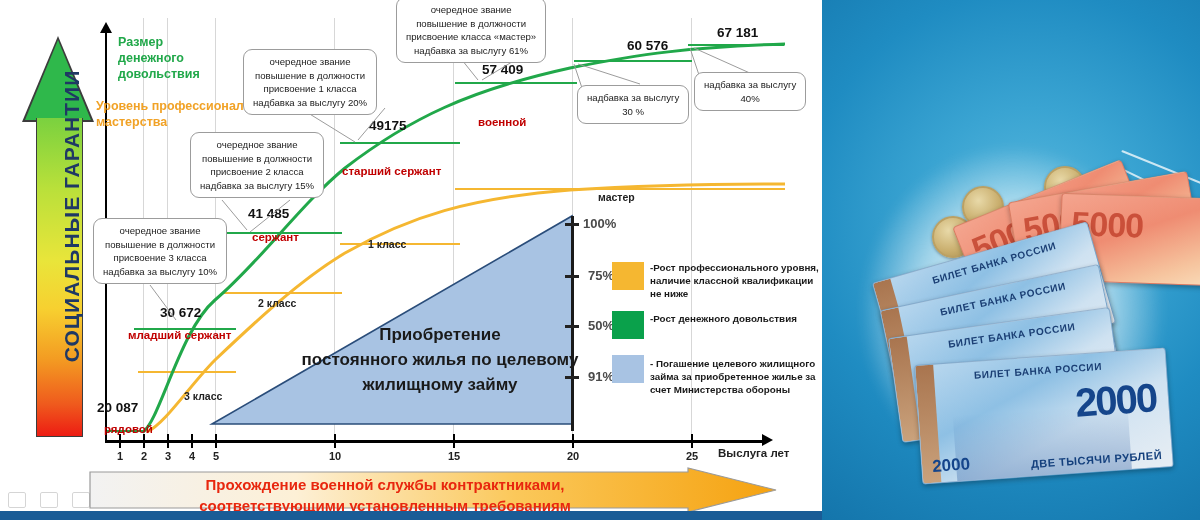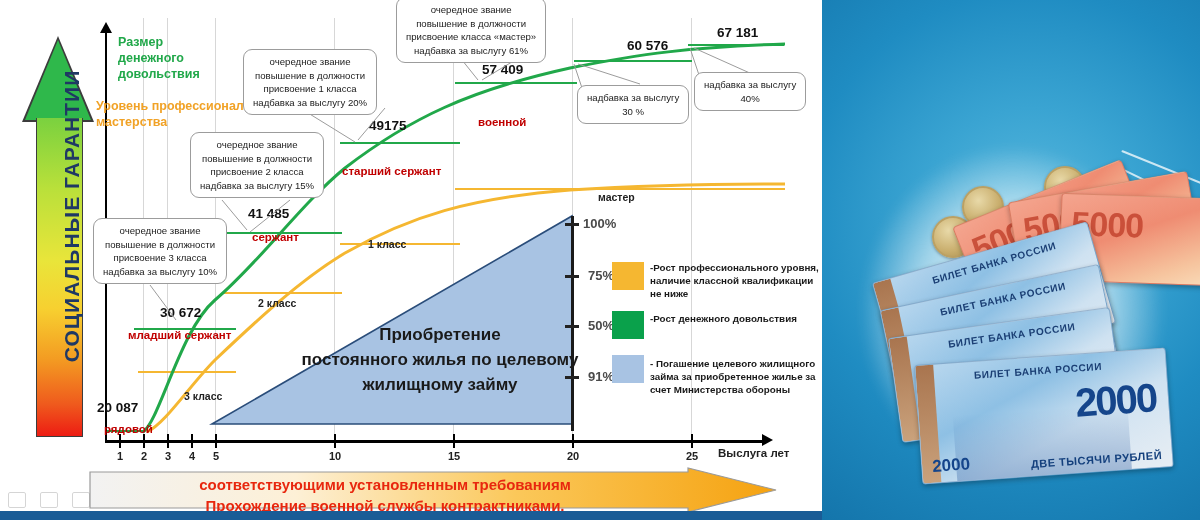--- a/index.html
+++ b/index.html
@@ -273,22 +273,22 @@
         <linearGradient id="bg" x1="0" y1="0" x2="1" y2="0">
           <stop offset="0%" stop-color="#f2f2f2"></stop>
           <stop offset="30%" stop-color="#fdf0d6"></stop>
           <stop offset="62%" stop-color="#fbc85a"></stop>
           <stop offset="100%" stop-color="#f5a210"></stop>
         </linearGradient>
       </defs>
       <path d="M 2,4 L 600,4 L 600,0 L 688,22 L 600,44 L 600,40 L 2,40 Z" fill="url(#bg)" stroke="#9a9a9a" stroke-width="1.2"></path>
     </svg>
     <div class="banner-txt">
+      <div>Прохождение военной службы контрактниками,</div>
       <div>соответствующими установленным требованиям</div>
-      <div>Прохождение военной службы контрактниками,</div>
     </div>
 
     <div class="tb-icons">
       <div class="tb-ic"></div>
       <div class="tb-ic"></div>
       <div class="tb-ic"></div>
     </div>
     <div class="taskbar"></div>
   </div>
 

